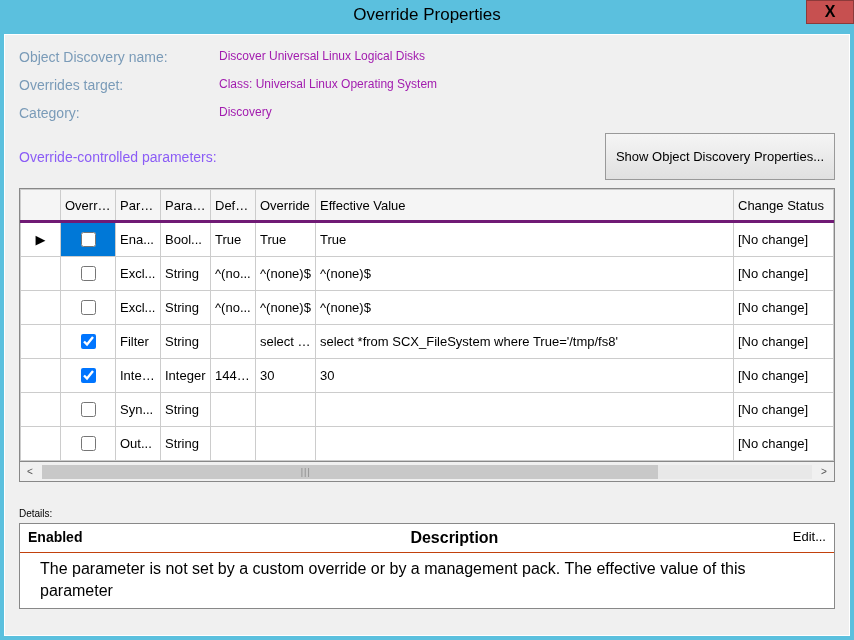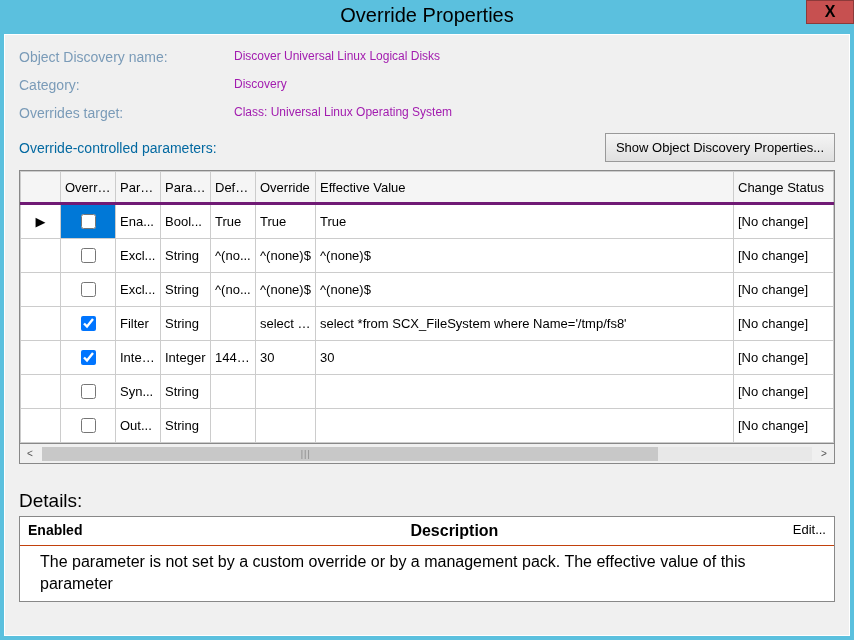--- a/index.html
+++ b/index.html
@@ -20,21 +20,21 @@
     }
     .titlebar {
       background: #5bc0de;
       height: 30px;
       display: flex;
       align-items: center;
       justify-content: center;
       position: relative;
     }
     .titlebar-title {
-      font-size: 20px;
+      font-size: 17px;
       color: #000;
       text-align: center;
     }
     .close-btn {
       position: absolute;
       right: 0;
       top: 0;
       width: 48px;
       height: 24px;
       background: #c75050;
@@ -50,46 +50,45 @@
     .content {
       background: #f0f0f0;
       margin: 4px;
       padding: 14px;
       height: calc(100% - 38px);
       border: 1px solid #fff;
     }
     .header-row {
       display: flex;
       margin-bottom: 12px;
-      gap: 15px;
     }
     .header-label {
       width: 200px;
       color: #7a9bb8;
       font-size: 14px;
     }
     .header-value {
       color: #a21caf;
       font-size: 12px;
     }
     .params-row {
       display: flex;
       justify-content: space-between;
       align-items: center;
       margin-top: 10px;
       margin-bottom: 8px;
     }
     .params-label {
       font-size: 14px;
-      color: #0369a1;
+      color: #8b5cf6;
     }
     .show-props-btn {
       background: linear-gradient(#f5f5f5, #e0e0e0);
       border: 1px solid #999;
-      padding: 6px 10px;
+      padding: 15px 10px;
       font-size: 13px;
       cursor: pointer;
     }
     .table-container {
       border: 1px solid #888;
       background: #fff;
       margin-top: 6px;
     }
     table {
       border-collapse: collapse;
@@ -170,21 +169,21 @@
     .scroll-grip {
       position: absolute;
       left: 42%;
       top: 2px;
       font-size: 9px;
       color: #888;
       letter-spacing: 1px;
     }
     .details-label {
       margin-top: 26px;
-      font-size: 19px;
+      font-size: 10px;
     }
     .details-box {
       border: 1px solid #888;
       background: #fff;
       margin-top: 4px;
     }
     .details-header {
       display: flex;
       border-bottom: 1px solid #c2410c;
       padding: 5px 8px;
@@ -218,26 +217,26 @@
     <div class="titlebar-title">Override Properties</div>
     <div class="close-btn">X</div>
   </div>
   <div class="content">
 
     <div class="header-row">
       <div class="header-label">Object Discovery name:</div>
       <div class="header-value">Discover Universal Linux Logical Disks</div>
     </div>
     <div class="header-row">
+      <div class="header-label">Overrides target:</div>
+      <div class="header-value">Class: Universal Linux Operating System</div>
+    </div>
+    <div class="header-row">
       <div class="header-label">Category:</div>
       <div class="header-value">Discovery</div>
-    </div>
-    <div class="header-row">
-      <div class="header-label">Overrides target:</div>
-      <div class="header-value">Class: Universal Linux Operating System</div>
     </div>
 
     <div class="params-row">
       <div class="params-label">Override-controlled parameters:</div>
       <button class="show-props-btn">Show Object Discovery Properties...</button>
     </div>
 
     <div class="table-container">
       <table>
         <thead>
@@ -283,21 +282,21 @@
               <td>^(none)$</td>
               <td>[No change]</td>
             </tr>
             <tr>
               <td class="row-marker"></td>
               <td class="checkbox-cell"><input type="checkbox" checked="" style=""></td>
               <td>Filter</td>
               <td>String</td>
               <td></td>
               <td>select *f...</td>
-              <td>select *from SCX_FileSystem where Name='/tmp/fs8'</td>
+              <td>select *from SCX_FileSystem where True='/tmp/fs8'</td>
               <td>[No change]</td>
             </tr>
             <tr>
               <td class="row-marker"></td>
               <td class="checkbox-cell"><input type="checkbox" checked="" style=""></td>
               <td>Inter...</td>
               <td>Integer</td>
               <td>14400</td>
               <td>30</td>
               <td>30</td>

